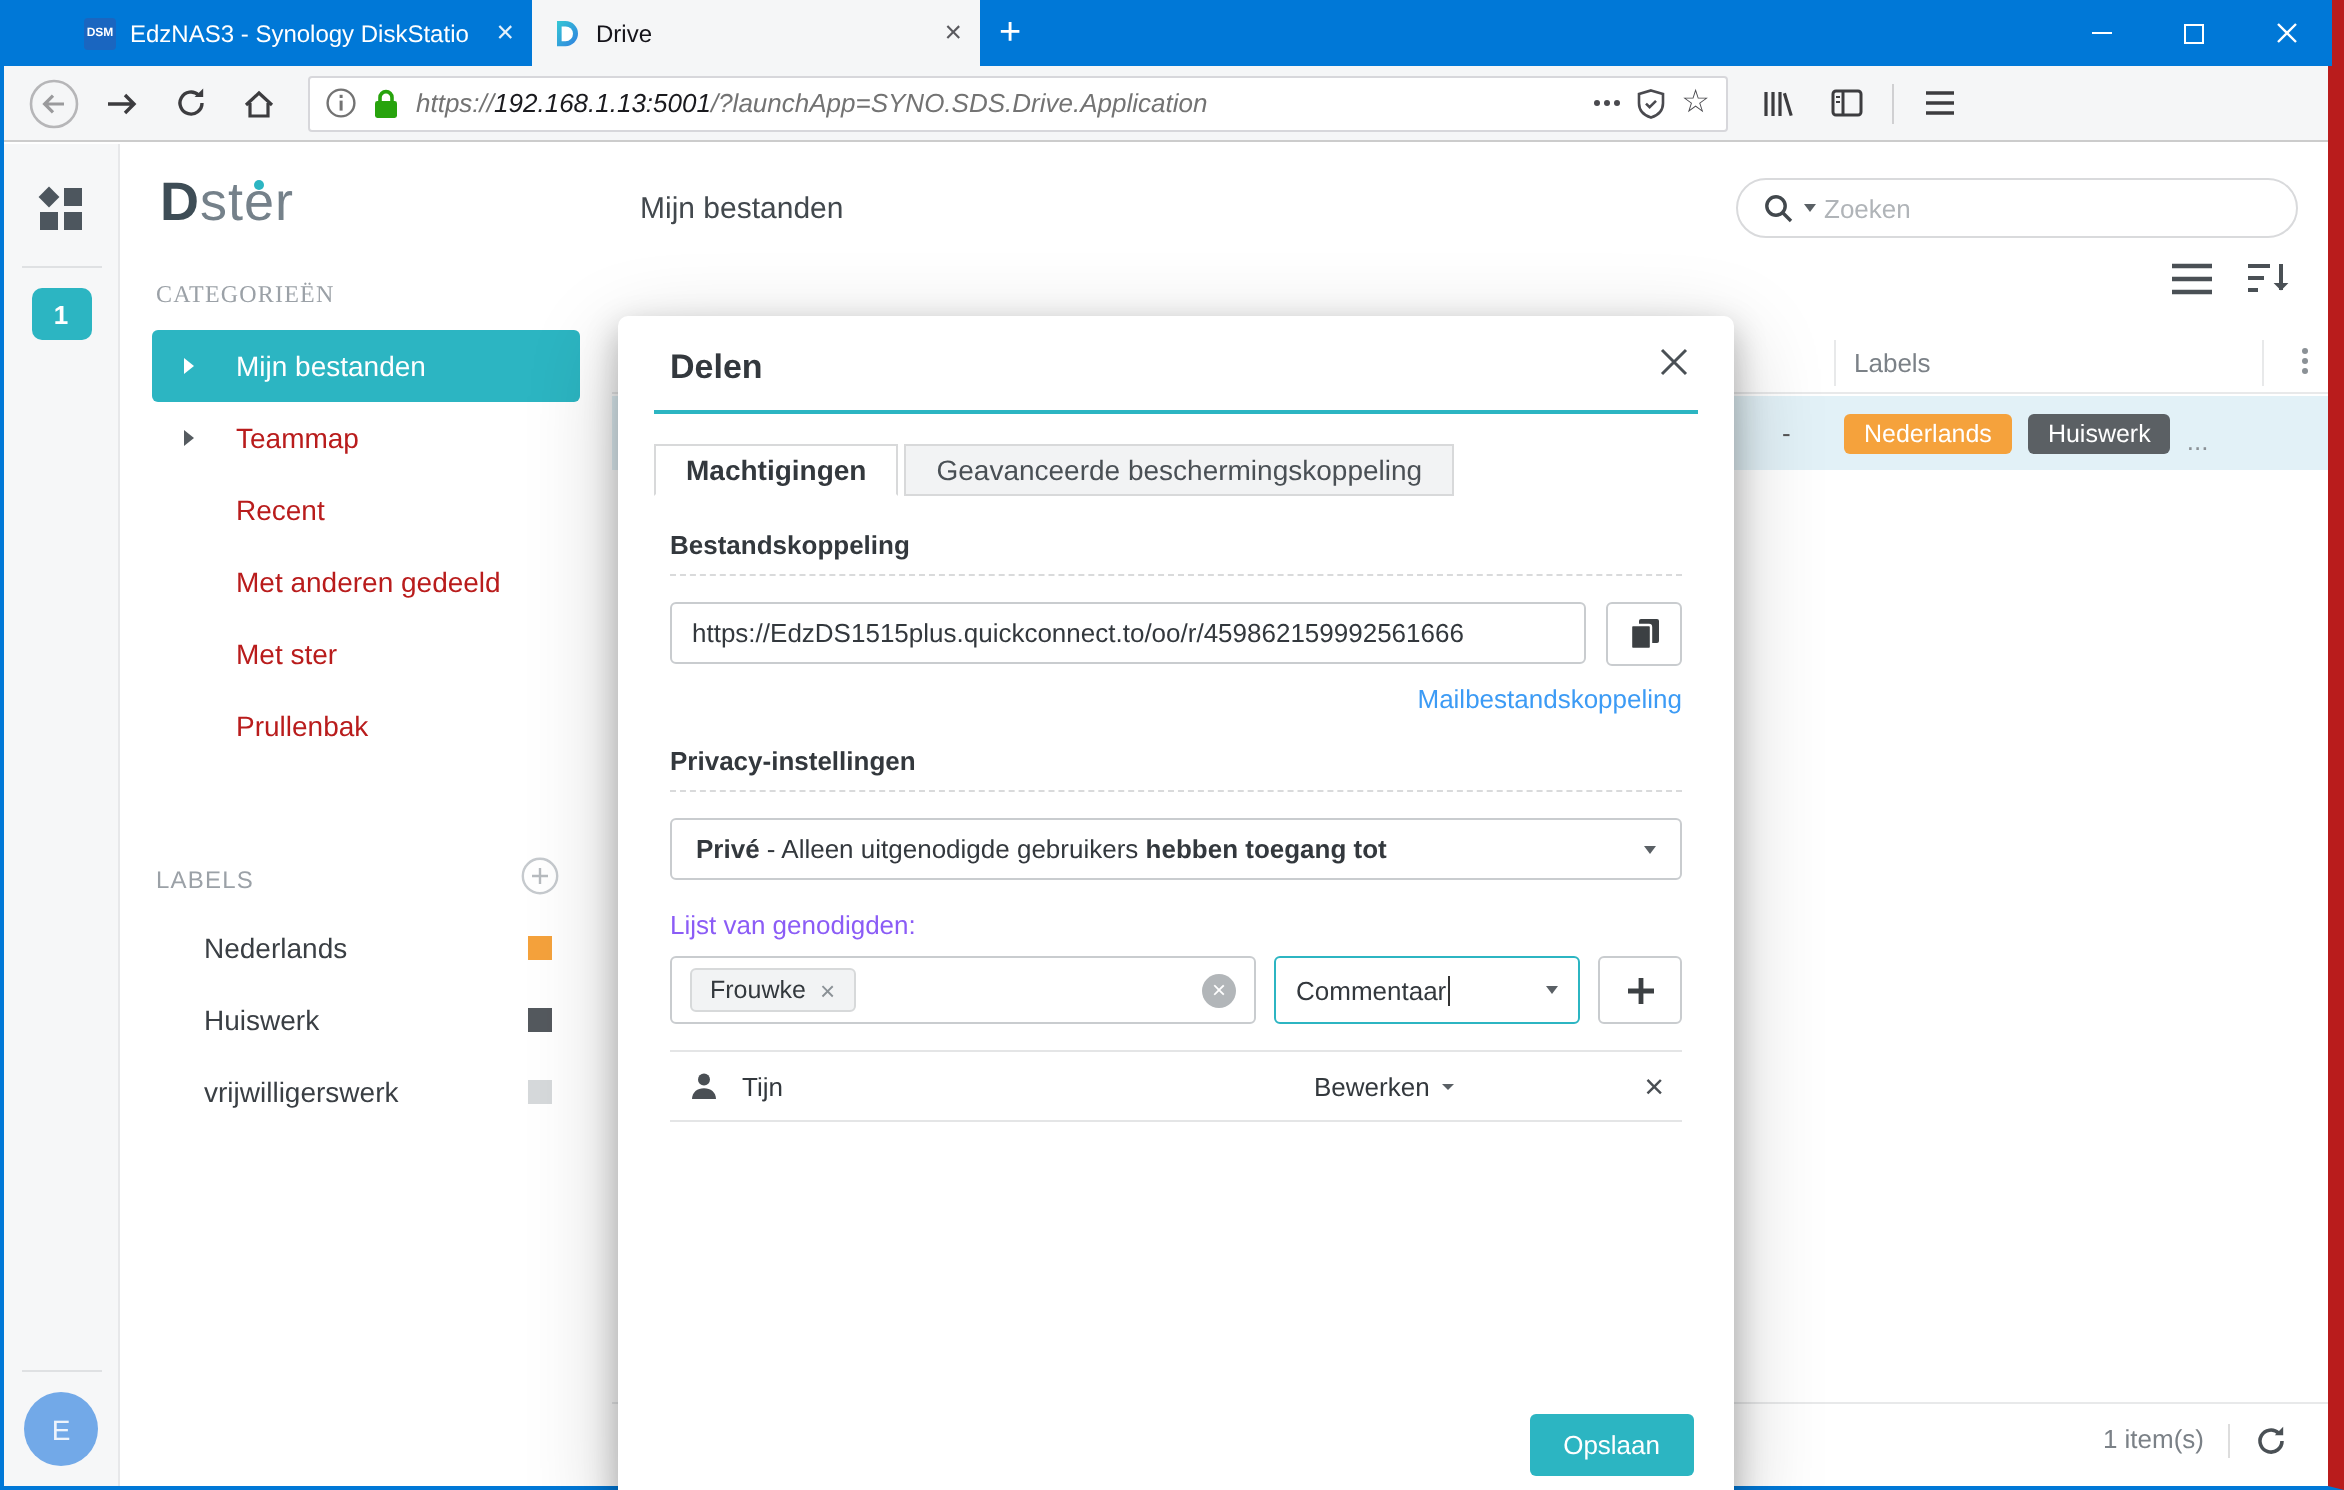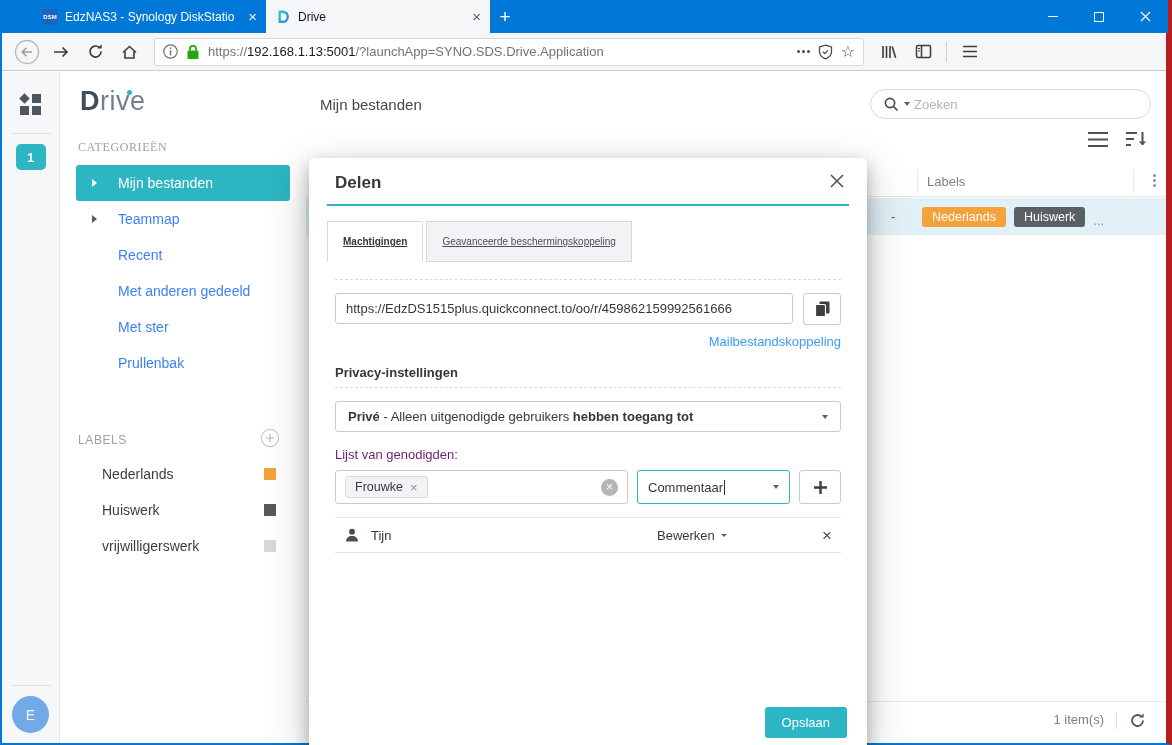--- a/index.html
+++ b/index.html
@@ -1,18 +1,18 @@
 <!DOCTYPE html>
 <html><head>
 <meta charset="utf-8">
 <style>
   * { margin:0; padding:0; box-sizing:border-box; }
   html,body { width:1172px; height:745px; overflow:hidden; font-family:"Liberation Sans", sans-serif; }
   .window { position:relative; width:1172px; height:745px; background:#fff;
-            border-left:2px solid #0078d7; border-right:6px solid #b91c1c; border-bottom:2px solid #0078d7; }
+            border-left:2px solid #0078d7; border-right:8px solid #b91c1c; border-bottom:2px solid #0078d7; }
 
   
   .titlebar { position:absolute; top:0; left:-2px; right:-2px; height:33px; background:#0078d7; display:flex; align-items:stretch; }
   .tabstrip { display:flex; margin-left:33px; }
   .tab { display:flex; align-items:center; gap:7px; padding:0 9px; width:233px; font-size:12px; color:#fff; cursor:default; }
   .tab.active { background:#f5f6f7; color:#15141a; width:224px; }
   .tab .tab-title { flex:1; white-space:nowrap; overflow:hidden; }
   .tab .tab-close { font-size:15px; line-height:1; opacity:.9; }
   .tab.active .tab-close { color:#4a4a4f; }
   .favicon-dsm { width:16px; height:16px; background:#1a66c0; border-radius:2px; color:#fff; font-size:6px; font-weight:bold;
@@ -22,21 +22,21 @@
   .winbtn { width:46px; display:flex; align-items:center; justify-content:center; }
   .min-glyph { width:10px; height:1px; background:#fff; }
   .max-glyph { width:10px; height:10px; border:1px solid #fff; }
 
   
   .toolbar { position:absolute; top:33px; left:0; right:0; height:38px; background:#f5f6f7; border-bottom:1px solid #cccccc;
              display:flex; align-items:center; padding:0 10px; gap:4px; }
   .tool-ic { width:30px; height:28px; display:flex; align-items:center; justify-content:center; border-radius:2px; }
   .urlbar { flex:1; max-width:710px; height:28px; background:#fff; border:1px solid #d7d7db; border-radius:2px;
             display:flex; align-items:center; padding:0 8px; gap:8px; margin:0 6px; }
-  .url-text { flex:1; font-size:13px; white-space:nowrap; overflow:hidden; }
+  .url-text { flex:1; font-size:13px; white-space:nowrap; overflow:hidden;font-style:italic; }
   .url-dim { color:#737373; } .url-host { color:#1a1a1e; }
   .dots-h { display:flex; gap:2px; } .dots-v { display:flex; flex-direction:column; gap:2px; }
   .dot { width:3px; height:3px; border-radius:50%; background:#4a4a4f; }
   .star-glyph { font-size:16px; color:#4a4a4f; line-height:1; }
   .tb-sep { width:1px; height:20px; background:#d0d0d2; margin:0 4px; }
 
   
   .app { position:absolute; top:72px; bottom:0; left:0; right:0; display:flex; background:#fff; }
   .rail { width:58px; background:#f6f7f8; border-right:1px solid #e7e8ea; display:flex; flex-direction:column; align-items:center; padding-top:22px; }
   .grid-ic { display:grid; grid-template-columns:9px 9px; gap:3px; }
@@ -48,21 +48,21 @@
   .rail-bottom { margin-top:auto; display:flex; flex-direction:column; align-items:center; width:100%; }
   .avatar { width:37px; height:37px; border-radius:50%; background:#72a9e8; color:#eef4fc; font-size:14px;
             display:flex; align-items:center; justify-content:center; margin:10px 0 10px; }
 
   .sidebar { width:246px; background:#fff; position:relative; }
   .logo { position:absolute; left:20px; top:14px; font-size:27px; letter-spacing:.5px; }
   .logo-d { color:#3e4d56; font-weight:600; } .logo-rest { color:#75818a; }
   .logo-idot { position:absolute; left:47px; top:4px; width:5px; height:5px; border-radius:50%; background:#2cb5c2; }
   .side-head { position:absolute; left:18px; font-size:12px; color:#9ba1a7; letter-spacing:.6px; }
   .menu { position:absolute; top:93px; left:0; right:0; }
-  .menu-item { height:36px; display:flex; align-items:center; padding-left:42px; font-size:14px; color:#3b82f6; position:relative; margin:0 16px; border-radius:3px; }
+  .menu-item { height:36px; display:flex; align-items:center; padding-left:42px; font-size:14px; color:#b91c1c; position:relative; margin:0 16px; border-radius:3px; }
   .menu-item.sel { background:#2cb5c2; color:#fff; }
   .tri-r { position:absolute; left:16px; width:0; height:0; border-left:5px solid #555b60; border-top:4px solid transparent; border-bottom:4px solid transparent; }
   .menu-item.sel .tri-r { border-left-color:#fff; }
   .labels-head { top:356px; left:18px; right:0; position:absolute; display:flex; align-items:center; }
   .labels-head span { font-size:12px; color:#9ba1a7; letter-spacing:.6px; }
   .plus-circ { margin-left:auto; margin-right:26px; }
   .label-list { position:absolute; top:384px; left:0; right:0; }
   .label-item { height:36px; display:flex; align-items:center; padding:0 30px 0 42px; font-size:14px; color:#3a3f44; }
   .label-sq { margin-left:auto; width:12px; height:12px; }
 
@@ -90,34 +90,34 @@
   .status-sep { width:1px; height:17px; background:#ddd; }
 
   
   .dialog { position:absolute; left:307px; top:110px; width:558px; height:597px; background:#fff; border-radius:5px;
             box-shadow:0 6px 16px rgba(0,0,0,.25), 0 14px 45px rgba(0,0,0,.22); z-index:20;margin-top:48px; }
   .dlg-header { display:flex; align-items:center; padding:15px 22px 11px 26px; }
   .dlg-title { font-size:17px; font-weight:bold; color:#33383d; }
   .dlg-close { margin-left:auto; }
   .dlg-accent { height:2px; background:#2cb5c2; margin:0 18px; }
   .dlg-tabs { display:flex; margin:15px 0 0 18px; }
-  .dlg-tab { font-size:10px; padding:14px 15px; border:1px solid #d8d9da; background:#f2f3f4; color:#4a5055; margin-right:3px;text-decoration:underline; }
+  .dlg-tab { font-size:14px; padding:4px 15px; border:1px solid #d8d9da; background:#f2f3f4; color:#4a5055; margin-right:3px; }
   .dlg-tab.active { background:#fff; border-bottom-color:#fff; font-weight:bold; color:#33383d; }
   .dlg-body { padding:17px 26px 0; }
   .sec-title { font-size:13px; font-weight:bold; color:#33383d; margin-bottom:7px; }
   .dashed { border-top:1px dashed #d9dadb; margin-bottom:13px; }
   .link-row { display:flex; gap:10px; }
   .link-row input { flex:1; height:31px; border:1px solid #c9cccf; border-radius:3px; padding:14px 10px; font-size:13px; color:#33383d;
                     font-family:"Liberation Sans",sans-serif; outline:none; }
   .btn-sq { width:38px; height:32px; border:1px solid #c9cccf; border-radius:3px; background:#fff; display:flex; align-items:center; justify-content:center; }
   .mail-link { text-align:right; margin-top:9px; font-size:13px; color:#3c9bf5; }
   .mt16 { margin-top:16px; }
   .select { height:31px; border:1px solid #c9cccf; border-radius:3px; display:flex; align-items:center; padding:0 12px; font-size:13px; color:#33383d; }
   .select .caret-dn { margin-left:auto; }
-  .inv-label { font-size:13px; color:#701a75; margin-top:15px; }
+  .inv-label { font-size:13px; color:#8b5cf6; margin-top:15px; }
   .invite-row { display:flex; gap:9px; margin-top:8px; }
   .invitee-box { flex:1; height:34px; border:1px solid #c9cccf; border-radius:3px; display:flex; align-items:center; padding:0 9px; }
   .chip { display:flex; align-items:center; gap:7px; background:#f2f3f4; border:1px solid #d7d9da; border-radius:3px;
           padding:3px 9px; font-size:12.5px; color:#33383d; }
   .chip .chip-x { color:#8b9196; font-size:13px; line-height:1; }
   .clear-circ { margin-left:auto; width:17px; height:17px; border-radius:50%; background:#b2b6b9; color:#fff; font-size:12px;
                 display:flex; align-items:center; justify-content:center; line-height:1; }
   .combo { width:153px; height:34px; border:1px solid #2cb5c2; border-radius:3px; display:flex; align-items:center; padding:0 10px; font-size:13px; color:#33383d; }
   .text-caret { display:inline-block; width:1px; height:15px; background:#333; margin-left:1px; }
   .combo .caret-dn { margin-left:auto; }
@@ -252,21 +252,21 @@
         </div>
       <div class="rail-div"></div>
       <div class="rail-badge">1</div>
       <div class="rail-bottom">
         <div class="rail-div" style="margin:0 0 0;"></div>
         <div class="avatar">E</div>
       </div>
     </div>
 
     <div class="sidebar">
-      <div class="logo"><span class="logo-d">D</span><span class="logo-rest">rive</span><span class="logo-idot"></span></div>
+      <div class="logo"><span class="logo-d">D</span><span class="logo-rest">ster</span><span class="logo-idot"></span></div>
       <div class="side-head" style="top:68px;font-family:Liberation Serif, serif;">CATEGORIEËN</div>
       <div class="menu">
         <div class="menu-item sel">
             <span class="tri-r"></span>
             <span>Mijn bestanden</span>
           </div>
         <div class="menu-item">
             <span class="tri-r"></span>
             <span>Teammap</span>
           </div>
@@ -365,20 +365,21 @@
           <path d="M2 2l12 12M14 2L2 14" stroke="#4a5055" stroke-width="1.5"></path>
           </svg>
       </span>
     </div>
     <div class="dlg-accent"></div>
     <div class="dlg-tabs">
       <div class="dlg-tab active">Machtigingen</div>
       <div class="dlg-tab">Geavanceerde beschermingskoppeling</div>
     </div>
     <div class="dlg-body">
+      <div class="sec-title">Bestandskoppeling</div>
       <div class="dashed"></div>
       <div class="link-row">
         <input value="https://EdzDS1515plus.quickconnect.to/oo/r/459862159992561666" style="">
         <div class="btn-sq">
           <svg width="17" height="18" viewBox="0 0 17 18">
             <rect x="5.5" y="1.5" width="10" height="12" rx="1" fill="#3c4043"></rect>
             <rect x="1.5" y="4.5" width="10" height="12" rx="1" fill="#3c4043" stroke="#fff" stroke-width="1.2"></rect>
             </svg>
         </div>
       </div>

